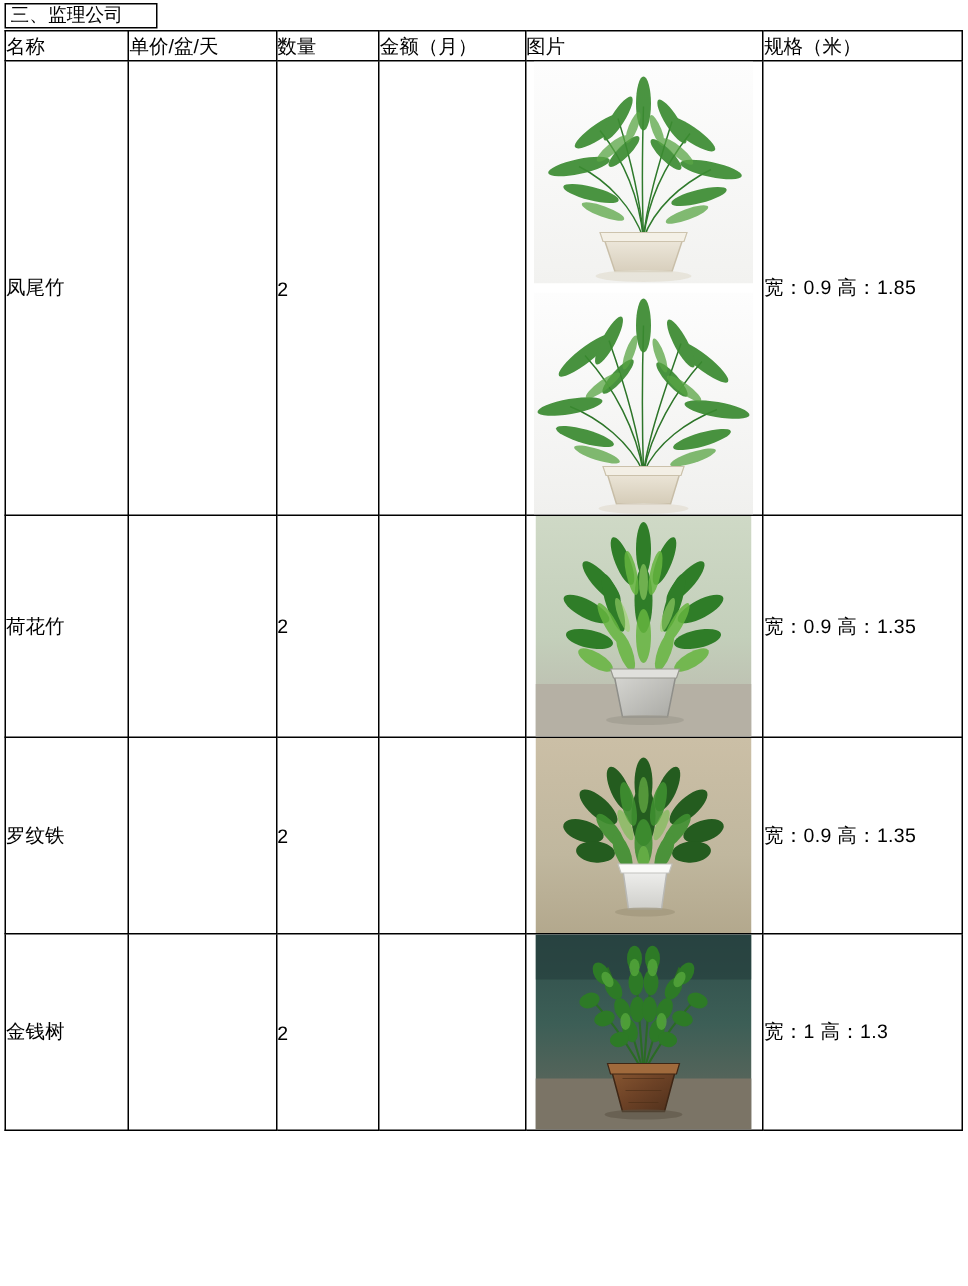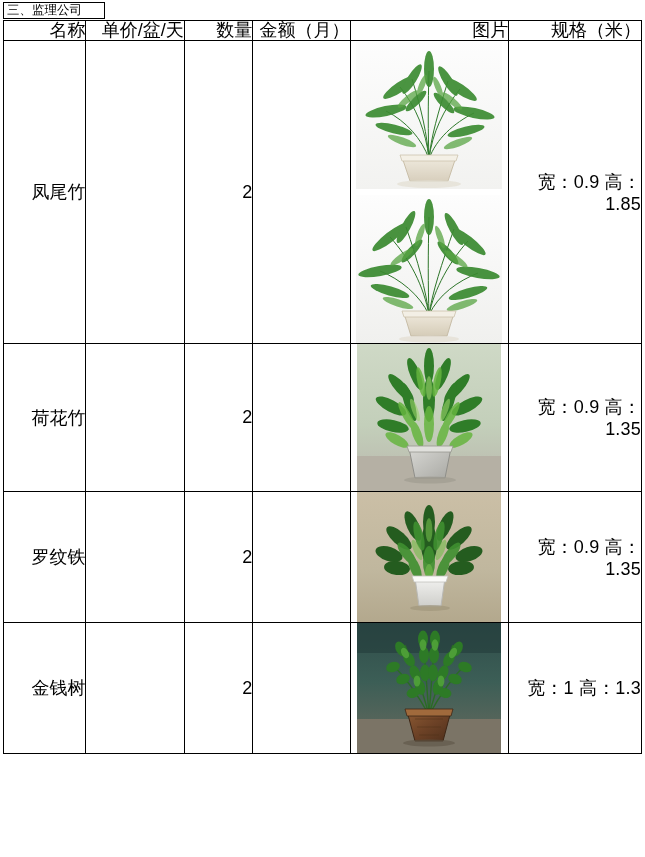--- a/index.html
+++ b/index.html
@@ -42,23 +42,23 @@
     left: 3px;
     top: 20px;
     border-collapse: collapse;
     width: 639px;
     table-layout: fixed;
   }
   table.plants td, table.plants th {
     border: 1px solid #000000;
     padding: 0;
     font-weight: normal;
-    font-size: 18px;
+    font-size: 13px;
     vertical-align: middle;
-    text-align: right;
+    text-align: left;
   }
   thead th {
     height: 19px;
     line-height: 19px;
     font-size: 12.5px;
   }
   .col-name   { width: 82px; }
   .col-price  { width: 98px; }
   .col-qty    { width: 68px; }
   .col-amount { width: 97px; }

